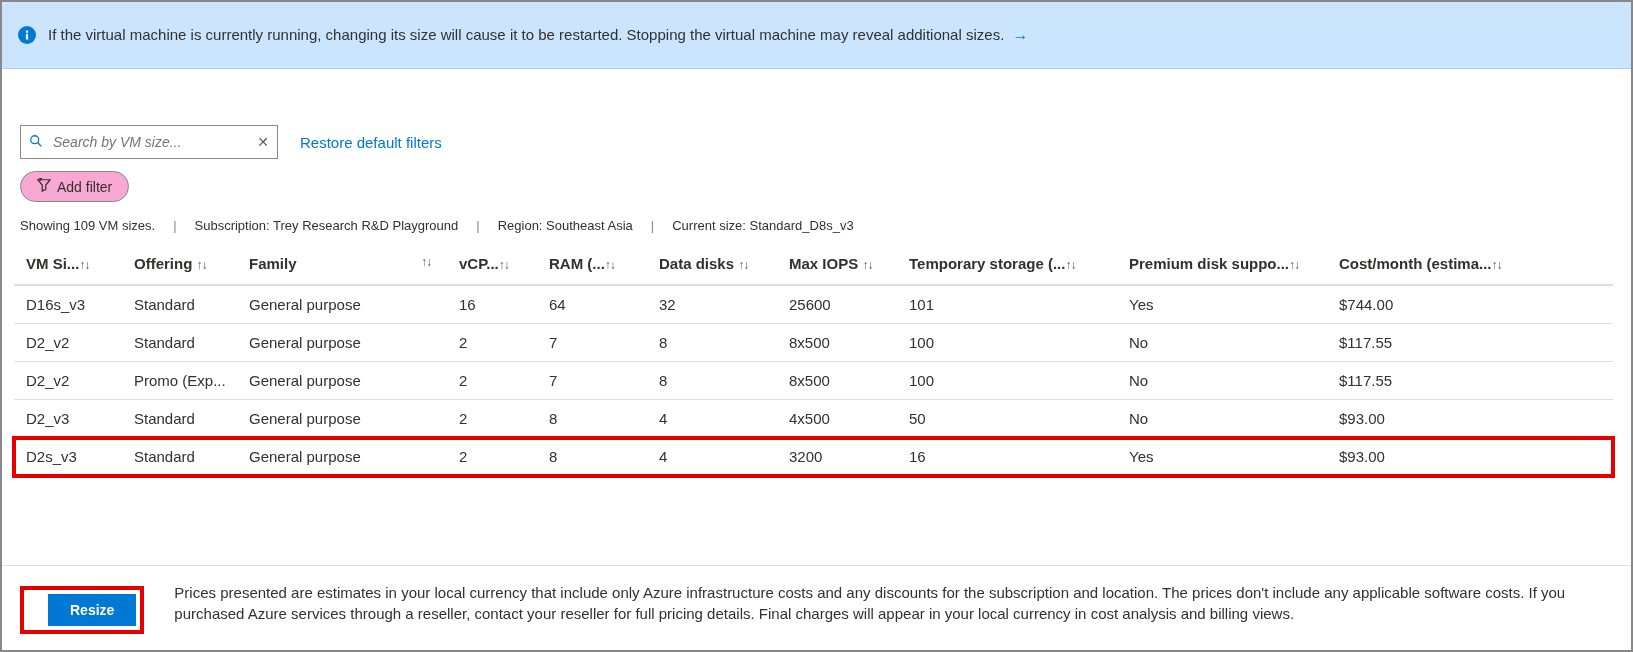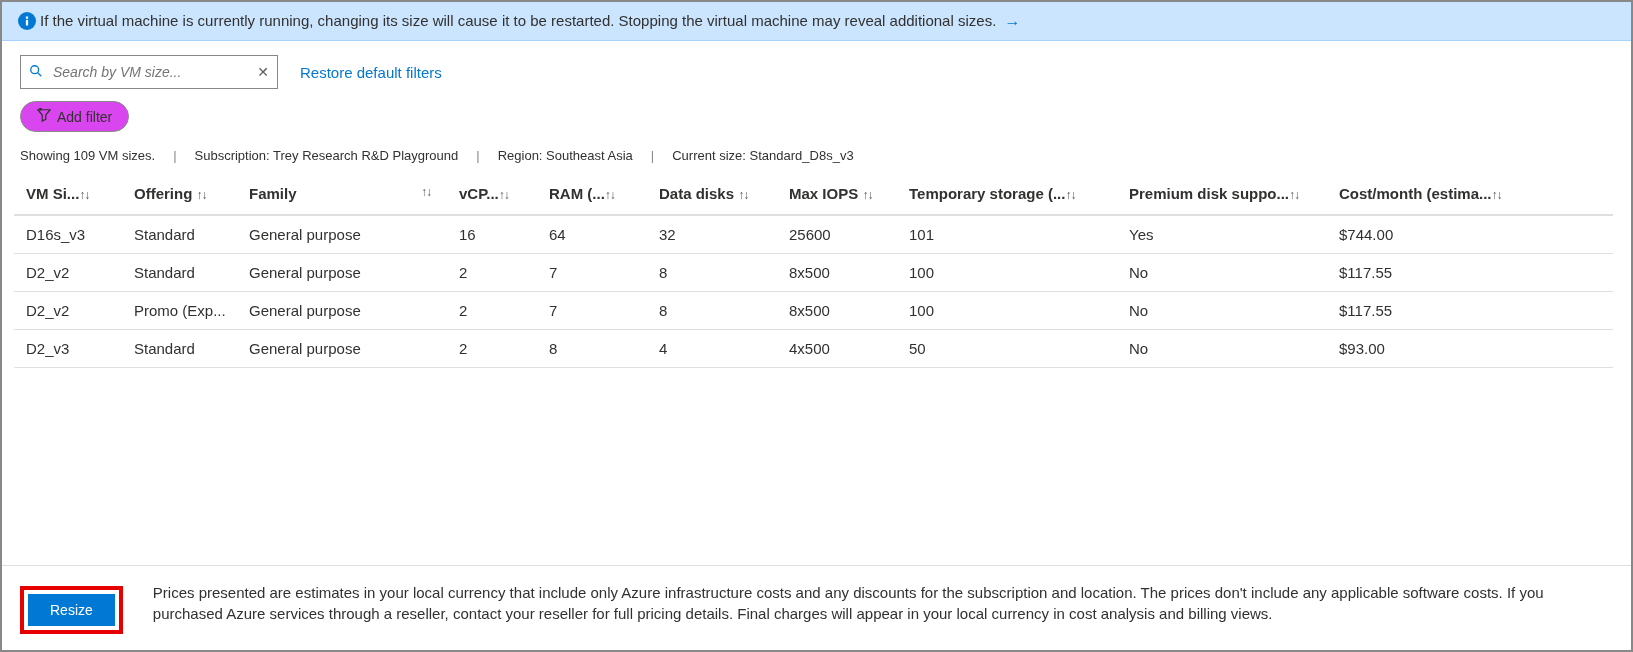--- a/index.html
+++ b/index.html
@@ -27,40 +27,41 @@
     overflow: hidden;
     position: relative;
     display: flex;
     flex-direction: column;
   }
 
   
   .info-banner {
     background: var(--info-bg);
     border-bottom: 1px solid var(--info-border);
-    padding: 10px 16px;
+    padding: 24px 16px;
     display: flex;
     align-items: flex-start;
-    gap: 4px;
+    gap: 12px;
     font-size: 15px;
     color: #323130;
   }
   .info-icon {
     width: 18px; height:18px; flex:0 0 18px;
     display:inline-flex; align-items:center; justify-content:center;
   }
   .info-text { flex:1; }
   .info-arrow { color: var(--link); font-size:16px; margin-left:4px;}
 
   
   .controls {
     padding: 14px 18px 4px 18px;
     display: flex;
     align-items: center;
     gap: 22px;
+    margin-top: 42px;
   }
   .search-box {
     display:flex; align-items:center;
     border:1px solid #8a8886;
     width: 258px; height:34px;
     padding:0 8px;
     gap:8px;
     background:#fff;
   }
   .search-box input {
@@ -74,21 +75,21 @@
   .link { color:var(--link); cursor:pointer; font-size:15px;}
 
   .filter-row {
     padding: 8px 18px 10px 18px;
   }
   .pill-btn {
     display:inline-flex; align-items:center; gap:6px;
     border:1px solid #8a8886;
     border-radius: 18px;
     padding: 6px 16px;
-    background:#d946ef;
+    background:#f9a8d4;
     font-size:14px;
     cursor:pointer;
   }
 
   
   .status-line {
     padding: 6px 18px 14px 18px;
     font-size:13px;
     color:var(--text);
     display:flex;
@@ -158,22 +159,23 @@
     padding:4px;
     border:4px solid var(--highlight-red);
     margin-top:4px;
   }
   .resize-btn {
     background: var(--azure-blue);
     color:#fff;
     border:none;
     padding: 8px 22px;
     font-size:14px;
-    font-weight:400;
+    font-weight:700;
     cursor:pointer;
+    margin-left:20px;
   }
   .disclaimer { flex:1; }
 
   
   .table-wrap::-webkit-scrollbar { width:17px; }
   .table-wrap::-webkit-scrollbar-track { background:#f0f0f0; }
   .table-wrap::-webkit-scrollbar-thumb { background:#c1c1c1; }
   .table-wrap::-webkit-scrollbar-button {
     background:#f0f0f0; height:17px; display:block;
   }
@@ -313,20 +315,32 @@
             <td>Standard</td>
             <td>General purpose</td>
             <td>2</td>
             <td>8</td>
             <td>4</td>
             <td>4x500</td>
             <td>50</td>
             <td>No</td>
             <td>$93.00</td>
           </tr>
+          <tr class="highlight">
+            <td>D2s_v3</td>
+            <td>Standard</td>
+            <td>General purpose</td>
+            <td>2</td>
+            <td>8</td>
+            <td>4</td>
+            <td>3200</td>
+            <td>16</td>
+            <td>Yes</td>
+            <td>$93.00</td>
+          </tr>
         </tbody>
     </table>
   </div>
 
   <div class="footer">
     <div class="resize-wrap">
       <button class="resize-btn">Resize</button>
     </div>
     <div class="disclaimer">Prices presented are estimates in your local currency that include only Azure infrastructure costs and any discounts for the subscription and location. The prices don't include any applicable software costs. If you purchased Azure services through a reseller, contact your reseller for full pricing details. Final charges will appear in your local currency in cost analysis and billing views.</div>
   </div>

